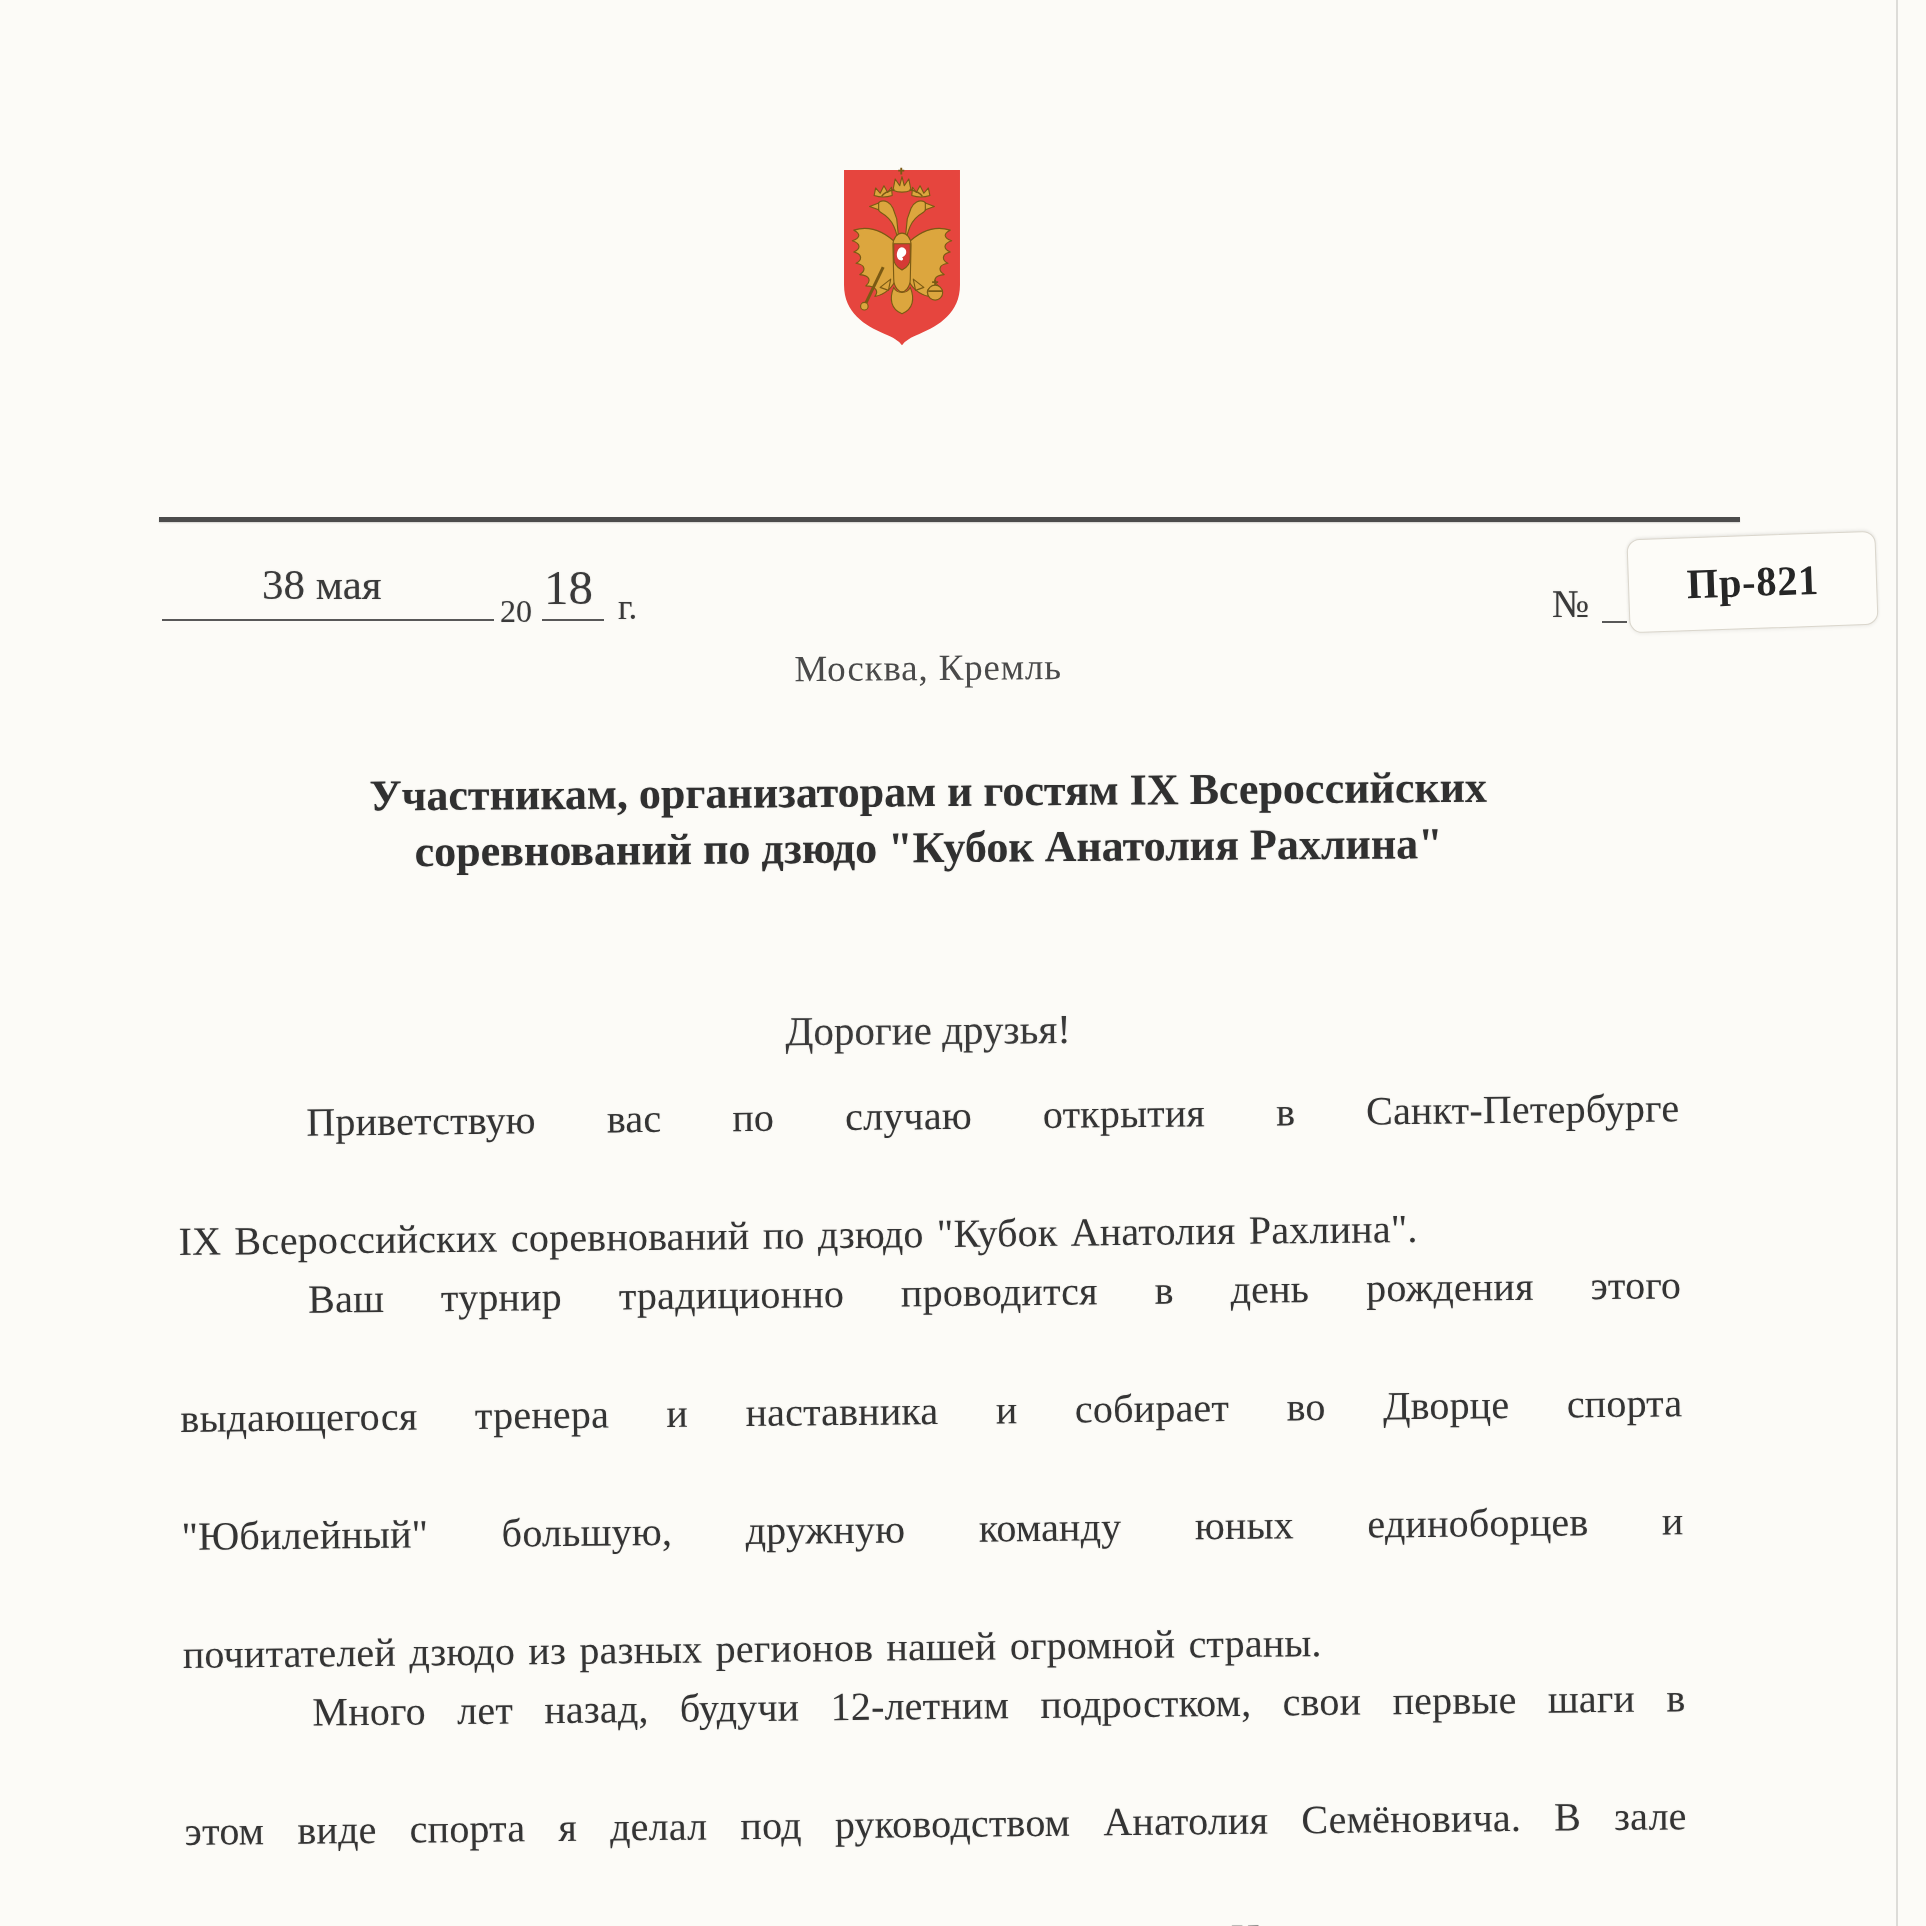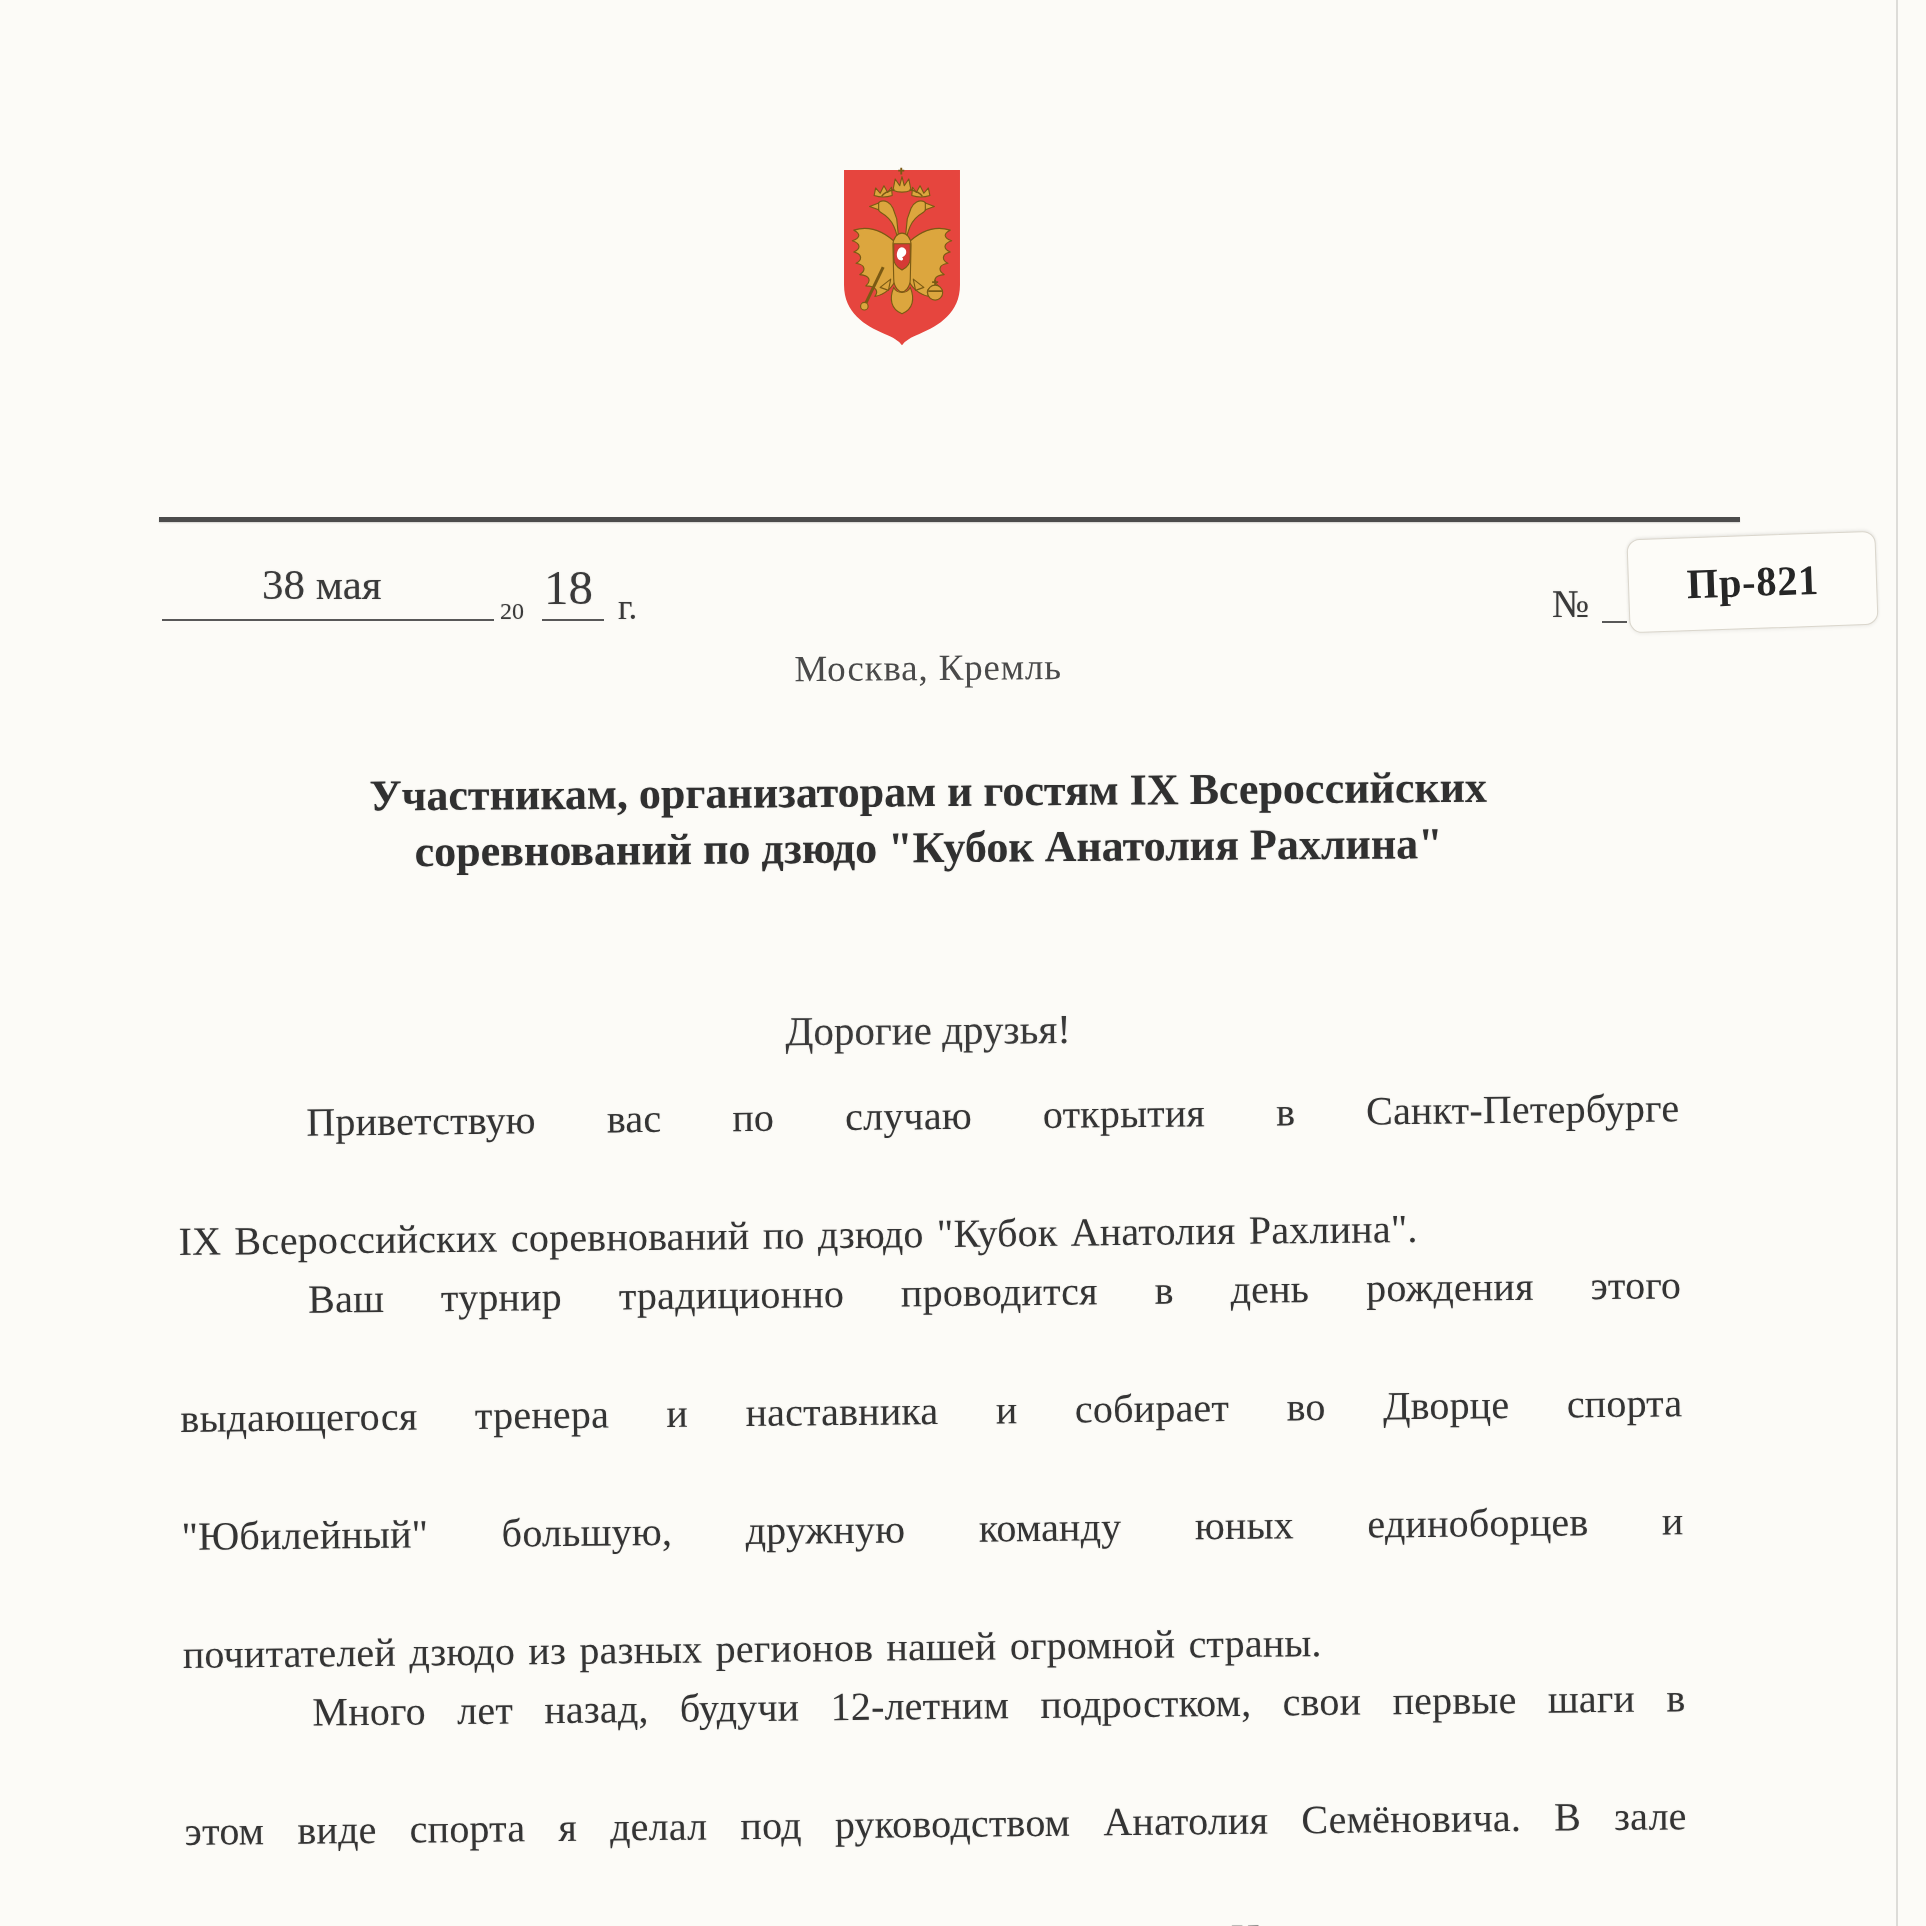--- a/index.html
+++ b/index.html
@@ -11,21 +11,21 @@
 
   
   .emblem{left:838px;top:165px;width:128px;height:183px;}
   .org-title{left:177px;top:435px;width:1502px;text-align:center;font-size:60px;line-height:60px;white-space:nowrap;}
   .org-title .stretch{display:inline-block;transform:scale(.9,1.1);transform-origin:center;letter-spacing:1.9px;word-spacing:10px;color:#3f3f3f;}
   .rule{left:159px;top:517px;width:1581px;height:5px;background:#4c4c4c;box-shadow:0 1.2px 1.2px rgba(0,0,0,.15);}
 
   
   .d-day{left:262px;top:563px;font-size:43px;line-height:43px;}
   .u1{left:162px;top:619px;width:332px;height:2.3px;background:#585858;}
-  .d-century{left:500px;top:595px;font-size:24px;line-height:32px;}
+  .d-century{left:500px;top:595px;font-size:32px;line-height:32px;}
   .d-year{left:544px;top:563px;font-size:49px;line-height:49px;}
   .u2{left:542px;top:619px;width:62px;height:2.3px;background:#585858;}
   .d-suffix{left:618px;top:590px;font-size:35px;line-height:35px;}
   .no-sign{left:1552px;top:584px;font-size:39px;line-height:39px;}
   .u3{left:1602px;top:621px;width:25.4px;height:2.3px;background:#585858;}
   .sticker{left:1628px;top:535px;width:247px;height:92px;background:#fdfcf8;border:0.8px solid #dad6cc;border-radius:13px;transform:rotate(-2deg);box-shadow:0 -1.5px 3.1px rgba(0,0,0,.07),0 1.5px 3.9px rgba(0,0,0,.06);display:flex;align-items:center;justify-content:center;}
   .sticker .num{font-weight:bold;font-size:42px;letter-spacing:0.8px;color:#262626;transform:scaleX(.96);}
 
   
   .tilt-a{transform:rotate(-.45deg);transform-origin:0 0;}

